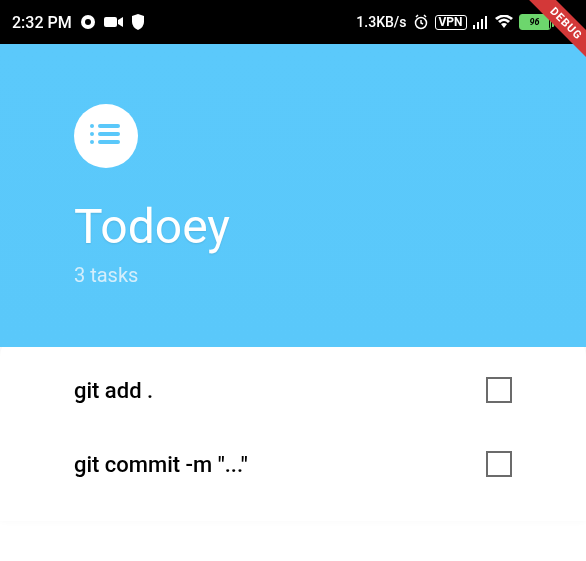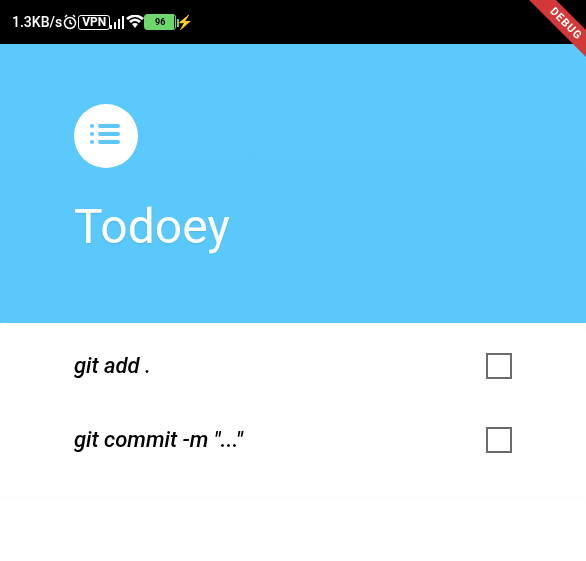--- a/index.html
+++ b/index.html
@@ -27,20 +27,21 @@
       font-weight: 500;
     }
     .status-left {
       display: flex;
       align-items: center;
       gap: 8px;
     }
     .status-right {
       display: flex;
       align-items: center;
+      gap: 6px;
     }
     .status-icon {
       display: inline-flex;
       align-items: center;
     }
     .vpn-badge {
       border: 1.5px solid #fff;
       border-radius: 3px;
       font-size: 12px;
       padding: 0 3px;
@@ -50,20 +51,21 @@
     .battery {
       width: 32px;
       height: 16px;
       border: 1.5px solid #6dd66d;
       border-radius: 3px;
       position: relative;
       display: flex;
       align-items: center;
       justify-content: center;
       background: linear-gradient(to right, #6dd66d 96%, transparent 96%);
+      font-style: italic;
     }
     .battery::after {
       content: '';
       position: absolute;
       right: -4px;
       top: 4px;
       width: 2px;
       height: 8px;
       background: #6dd66d;
       border-radius: 0 1px 1px 0;
@@ -126,23 +128,23 @@
     }
     .task-panel {
       background: #fff;
       border-radius: 24px 24px 0 0;
       margin-top: -14px;
       padding: 20px 0;
       box-shadow: 0 -2px 10px rgba(0,0,0,0.05);
     }
     .task-row {
       display: flex;
+      align-items: center;
       justify-content: space-between;
       padding: 24px 74px;
-      font-style: italic;
     }
     .task-label {
       font-size: 22px;
       color: #000;
       font-weight: 500;
     }
     .task-checkbox {
       width: 26px;
       height: 26px;
       border: 2.5px solid #6b6b6b;
@@ -171,20 +173,40 @@
       letter-spacing: 1px;
     }
     .lightning {
       font-size: 14px;
     }
   </style>
 </head>
 <body>
 
 <div class="status-bar">
+  <div class="status-left">
+    <span>2:32 PM</span>
+    <span class="status-icon">
+      <svg width="16" height="16" viewBox="0 0 16 16">
+          <circle cx="8" cy="8" r="7" fill="#fff"></circle>
+          <circle cx="8" cy="8" r="3" fill="#000"></circle>
+        </svg>
+    </span>
+    <span class="status-icon">
+      <svg width="20" height="14" viewBox="0 0 20 14">
+          <rect x="0" y="2" width="13" height="10" rx="2" fill="#fff"></rect>
+          <path d="M14 5 L19 2 L19 12 L14 9 Z" fill="#fff"></path>
+        </svg>
+    </span>
+    <span class="status-icon">
+      <svg width="12" height="16" viewBox="0 0 12 16">
+          <path d="M6 0 L12 2 L12 8 Q12 13 6 16 Q0 13 0 8 L0 2 Z" fill="#fff"></path>
+        </svg>
+    </span>
+  </div>
   <div class="status-right">
     <span style="font-size:14px">1.3KB/s</span>
     <span class="status-icon">
       <svg width="16" height="16" viewBox="0 0 16 16">
           <circle cx="8" cy="9" r="5.5" stroke="#fff" stroke-width="1.5" fill="none"></circle>
           <path d="M8 6 L8 9 L10 10" stroke="#fff" stroke-width="1.5" fill="none"></path>
           <path d="M3 3 L5 1 M13 3 L11 1" stroke="#fff" stroke-width="1.5"></path>
         </svg>
     </span>
     <span class="vpn-badge">VPN</span>
@@ -219,20 +241,21 @@
           <div class="menu-icon-dot"></div>
           <div class="menu-icon-bar"></div>
         </div>
       <div class="menu-icon-line">
           <div class="menu-icon-dot"></div>
           <div class="menu-icon-bar"></div>
         </div>
     </div>
   </div>
   <div class="app-title">Todoey</div>
+  <div class="task-count">3 tasks</div>
 </div>
 
 <div class="task-panel">
   <div class="task-row">
     <span class="task-label">git add .</span>
     <div class="task-checkbox"></div>
   </div>
   <div class="task-row">
     <span class="task-label">git commit -m "..."</span>
     <div class="task-checkbox"></div>

